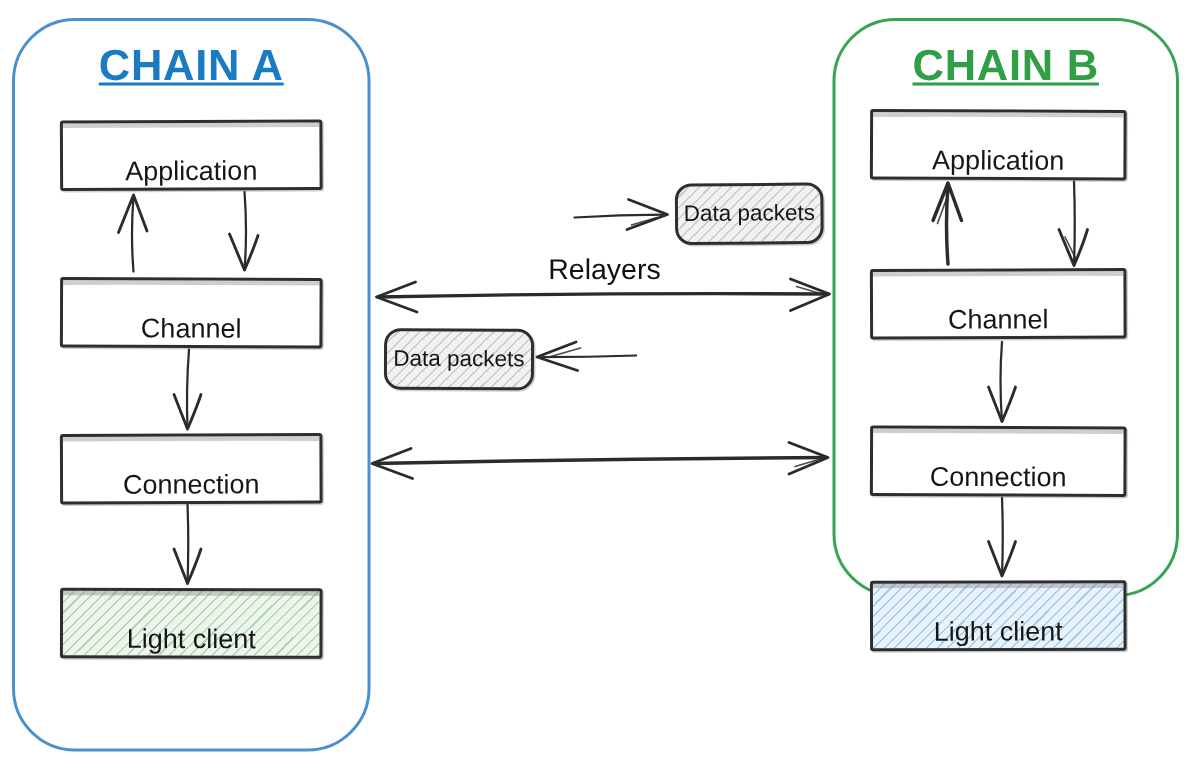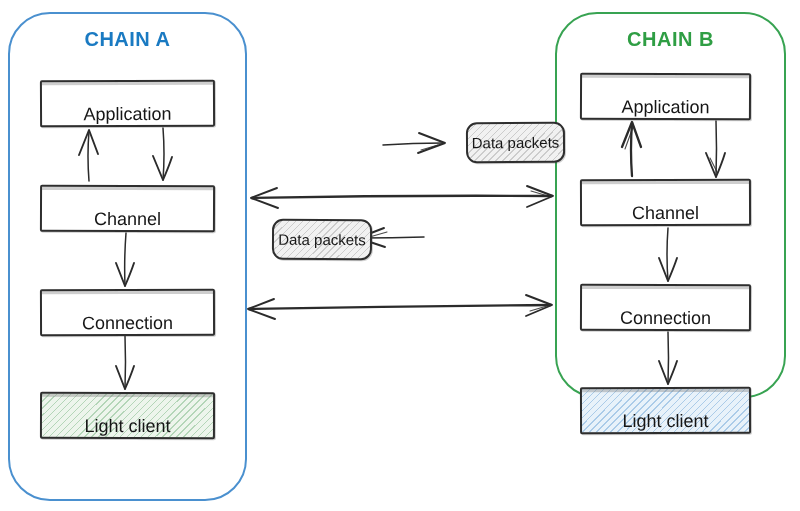--- a/index.html
+++ b/index.html
@@ -26,23 +26,24 @@
     border-color: var(--chain-a-border, #4a90cf);
   }
   .chain-b {
     left: 555px; top: 12px; width: 231px; height: 386px;
     border-color: var(--chain-b-border, #38a352);
   }
   .chain-title {
     position: absolute;
     top: 14px; left: 0; right: 0;
     text-align: center;
-    font-size: 20px;
+    font-size: 29px;
     font-weight: bold;
     letter-spacing: 0.5px;
+    text-decoration: underline;
   }
   .chain-a .chain-title { color: var(--chain-a-title, #1a7ac2); }
   .chain-b .chain-title { color: var(--chain-b-title, #2f9e44); }
 
   
   .node {
     position: absolute;
     border: 2px solid #2e2e2e;
     border-radius: 2px;
     background: #ffffff;
@@ -87,21 +88,20 @@
     background-color: var(--packet-fill, #f1f1f1);
     background-image: repeating-linear-gradient(135deg,
       rgba(135,135,135,0.35) 0px, rgba(135,135,135,0.35) 1px,
       transparent 1px, transparent 5px);
     display: flex;
     align-items: center;
     justify-content: center;
     font-size: 15px;
     color: #161616;
     box-shadow: 1px 1px 0 rgba(70,70,70,0.25);
-    margin-left: 16px;
   }
   .packet-top    { left: 450px; top: 122px; width: 99px; height: 41px; transform: rotate(-0.4deg); }
   .packet-bottom { left: 256px; top: 219px; width: 100px; height: 41px; transform: rotate(0.3deg); }
 
   .relayers-label {
     position: absolute;
     left: 338px; top: 170px; width: 130px;
     text-align: center;
     font-size: 19px;
     color: #111111;
@@ -225,20 +225,21 @@
       <span>Channel</span>
     </div>
     <div class="node node-connection">
       <span>Connection</span>
     </div>
     <div class="node node-lightclient hatch-blue">
       <span>Light client</span>
     </div>
   </div>
 
+  <div class="relayers-label">Relayers</div>
 
   <div class="packet packet-top">
     <span>Data packets</span>
   </div>
 
   <div class="packet packet-bottom">
     <span>Data packets</span>
   </div>
 
 </div>

